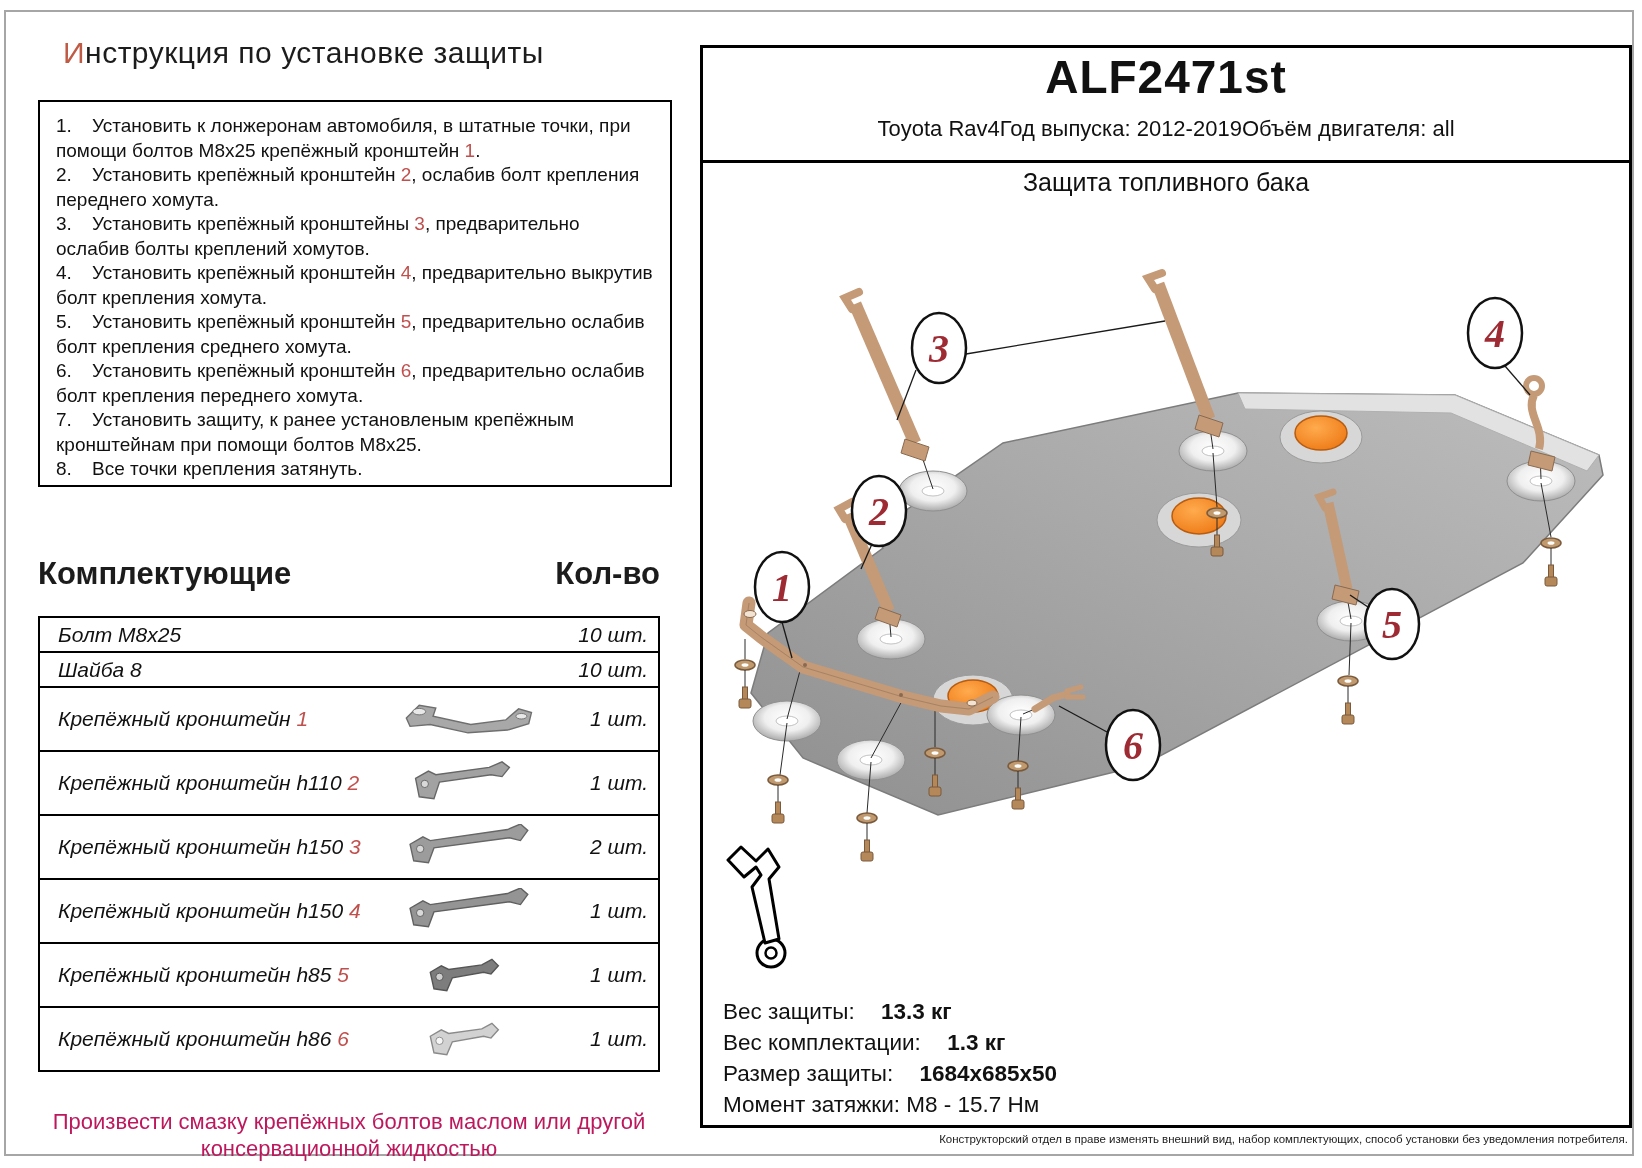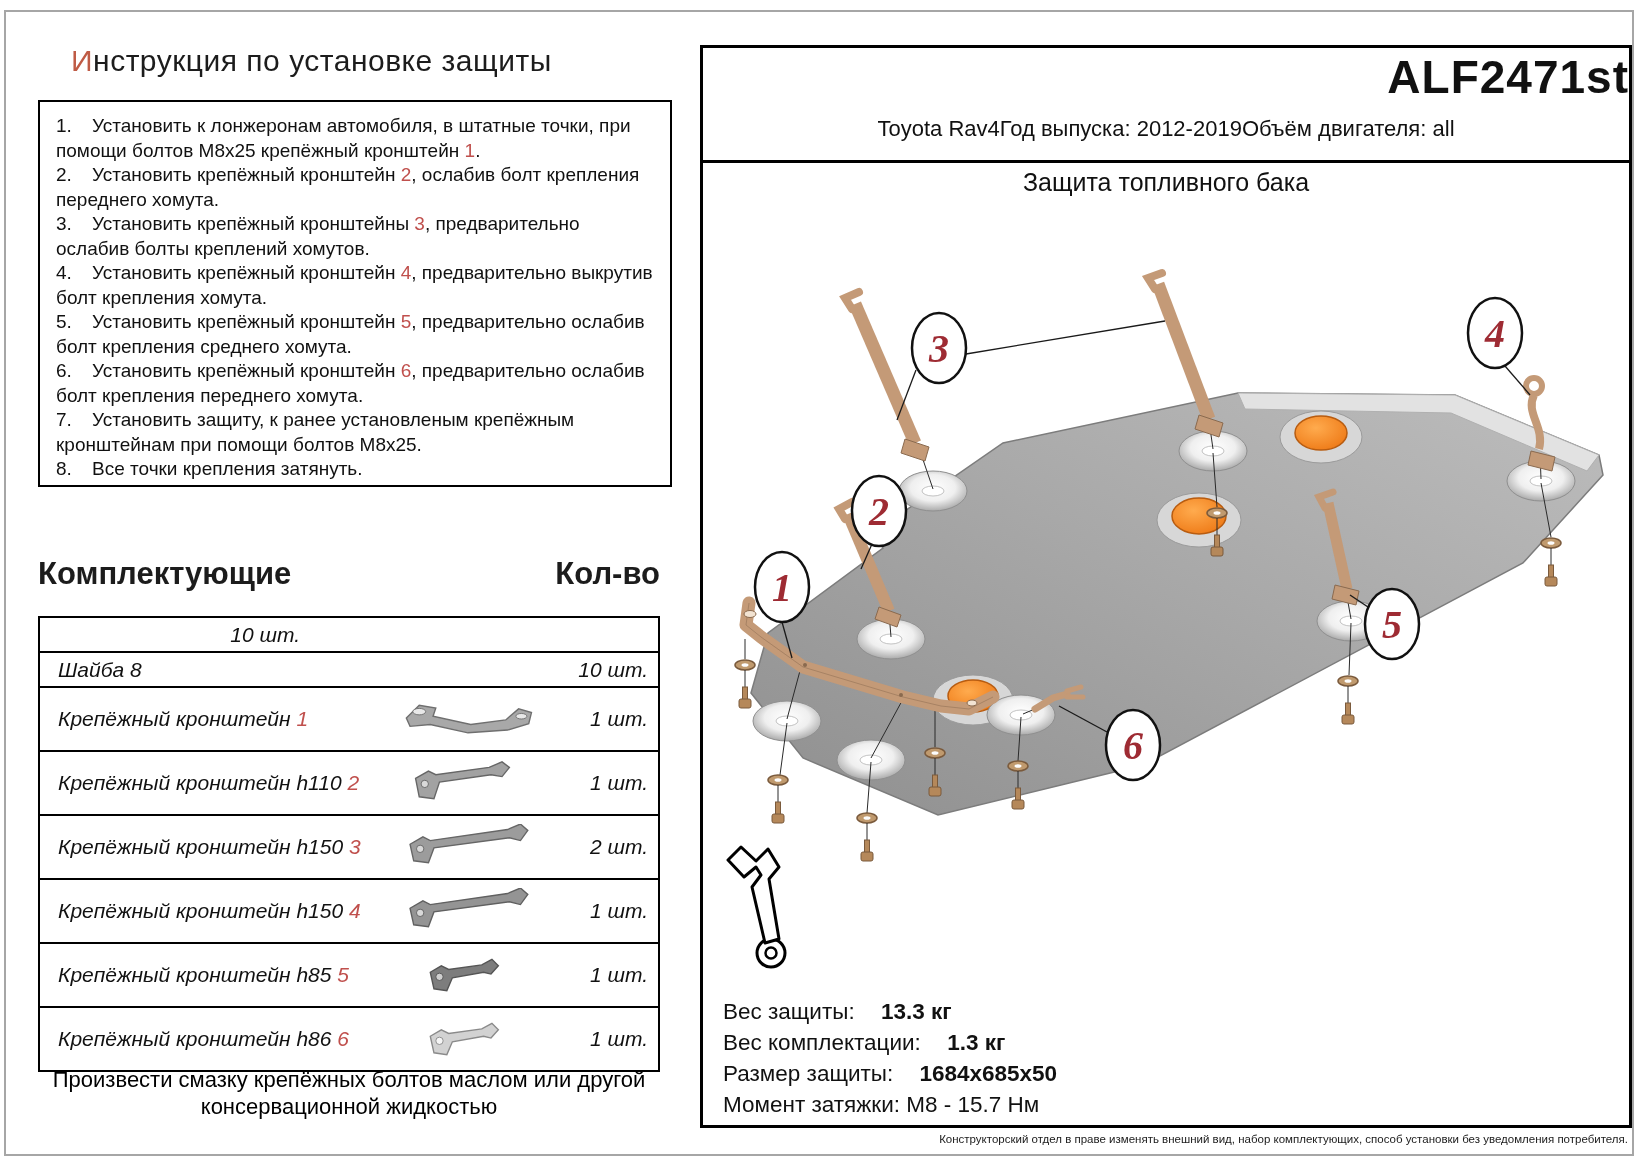--- a/index.html
+++ b/index.html
@@ -18,59 +18,60 @@
              font-size:31px;font-weight:bold;color:#1c1c1c;}
   .comp-table{left:38px;top:616px;width:622px;border:2px solid #000;box-sizing:border-box;}
   .comp-row{display:flex;align-items:center;border-bottom:2px solid #000;font-style:italic;font-size:21px;}
   .comp-row:last-child{border-bottom:none;}
   .comp-row.small{height:33px;}
   .comp-row.tall{height:62px;}
   .cell-label{flex:1;padding-left:18px;}
   .cell-icon{width:160px;display:flex;align-items:center;justify-content:center;}
   .cell-icon svg{width:150px;height:46px;}
   .cell-qty{width:100px;padding-right:10px;text-align:right;}
-  .lube-note{left:38px;top:1066px;width:622px;text-align:center;font-size:22px;line-height:27px;color:#000000;}
+  .lube-note{left:38px;top:1108px;width:622px;text-align:center;font-size:22px;line-height:27px;color:#be185d;}
   
   .panel{left:700px;top:45px;width:932px;height:1083px;border:3px solid #000;box-sizing:border-box;}
-  .product-code{position:absolute;left:0;top:2px;width:100%;text-align:right;
+  .product-code{position:absolute;left:0;top:2px;width:100%;text-align:center;
                 font-size:46px;font-weight:bold;letter-spacing:1px;}
   .info-row{position:absolute;left:10px;top:68px;width:906px;display:flex;
             justify-content:center;font-size:22px;}
   .header-divider{position:absolute;left:0;top:112px;width:100%;height:3px;background:#000;}
   .product-subtitle{position:absolute;left:0;top:120px;width:100%;text-align:center;font-size:25px;}
   .diagram{position:absolute;left:0;top:150px;width:926px;height:790px;}
   .specs{position:absolute;left:20px;top:948px;font-size:22.5px;line-height:31px;}
   .spec-value.b{font-weight:bold;margin-left:20px;}
   .disclaimer{left:0;top:1133px;width:1628px;text-align:right;font-size:11.5px;color:#1a1a1a;}
 </style>
 </head>
 <body>
 
 <div class="abs page-border"></div>
 
-<h1 class="abs page-title" style="margin:16px;font-weight:normal;"><span class="accent">И</span><span>нструкция по установке защиты</span></h1>
+<h1 class="abs page-title" style="margin:8px;font-weight:normal;"><span class="accent">И</span><span>нструкция по установке защиты</span></h1>
 
 <div class="abs instr-box" id="steps">
     <div class="step"><span class="no">1.</span><span>Установить к лонжеронам автомобиля, в штатные точки, при помощи болтов М8х25 крепёжный кронштейн </span><span class="red">1</span><span>.</span></div>
     <div class="step"><span class="no">2.</span><span>Установить крепёжный кронштейн </span><span class="red">2</span><span>, ослабив болт крепления переднего хомута.</span></div>
     <div class="step"><span class="no">3.</span><span>Установить крепёжный кронштейны </span><span class="red">3</span><span>, предварительно ослабив болты креплений хомутов.</span></div>
     <div class="step"><span class="no">4.</span><span>Установить крепёжный кронштейн </span><span class="red">4</span><span>, предварительно выкрутив болт крепления хомута.</span></div>
     <div class="step"><span class="no">5.</span><span>Установить крепёжный кронштейн </span><span class="red">5</span><span>, предварительно ослабив болт крепления среднего хомута.</span></div>
     <div class="step"><span class="no">6.</span><span>Установить крепёжный кронштейн </span><span class="red">6</span><span>, предварительно ослабив болт крепления переднего хомута.</span></div>
     <div class="step"><span class="no">7.</span><span>Установить защиту, к ранее установленым крепёжным кронштейнам при помощи болтов М8х25.</span></div>
     <div class="step"><span class="no">8.</span><span>Все точки крепления затянуть.</span></div>
   </div>
 
 <div class="abs comp-head">
   <span>Комплектующие</span>
   <span>Кол-во</span>
 </div>
 
 <div class="abs comp-table" id="comp-table">
     <div class="comp-row small">
+      <div class="cell-label"><span>Болт М8х25</span></div>
       <div class="cell-icon"></div>
       <div class="cell-qty">10 шт.</div>
     </div>
     <div class="comp-row small">
       <div class="cell-label"><span>Шайба 8</span></div>
       <div class="cell-icon"></div>
       <div class="cell-qty">10 шт.</div>
     </div>
     <div class="comp-row tall">
       <div class="cell-label"><span>Крепёжный кронштейн </span><span class="red">1</span><span></span></div>

